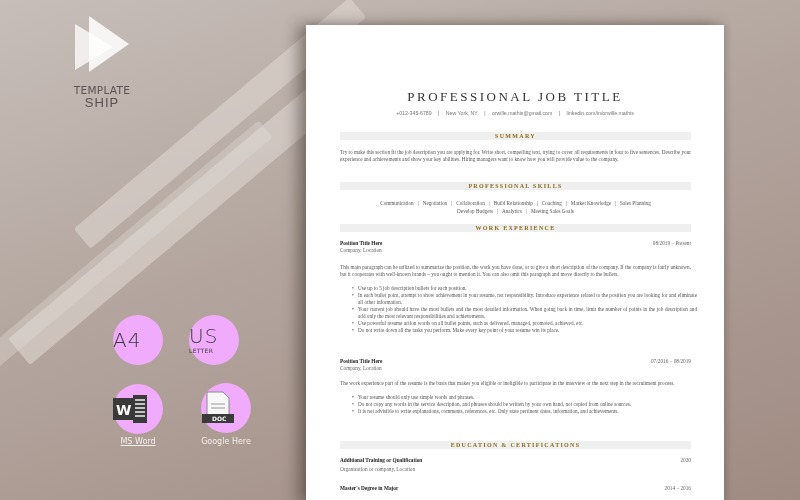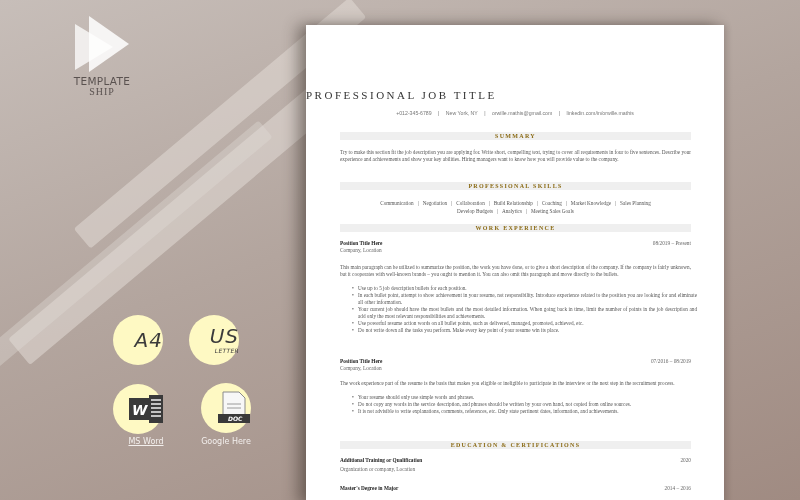--- a/index.html
+++ b/index.html
@@ -7,38 +7,38 @@
     width:800px; height:500px; overflow:hidden; position:relative;
     background: linear-gradient(160deg, #c7beb9 0%, #b3a59e 45%, #a08b82 100%);
     font-family: "Liberation Serif", serif;
   }
   .bg-stripe {
     position:absolute; background:rgba(225,218,214,0.55);
     transform-origin: center; border-radius: 3px;
   }
   .brand { position:absolute; left:62px; top:14px; width:80px; text-align:center; }
   .brand svg { display:block; margin:0 auto; }
-  .brand .t1 { font-family:"DejaVu Sans", sans-serif; font-size:10.5px; color:#5a5250; letter-spacing:0.3px; margin-top:1px; }
-  .brand .t2 { font-family:Liberation Serif, serif; font-size:10px; color:#5a5250; letter-spacing:1px; margin-top:-1px;}
+  .brand .t1 { font-family:"DejaVu Sans", sans-serif; font-size:10.5px; color:#5a5250; letter-spacing:0.3px; margin-top:10px; }
+  .brand .t2 { font-family:Liberation Sans, sans-serif; font-size:13px; color:#5a5250; letter-spacing:1px; margin-top:-1px;}
   .badge {
     position:absolute; width:50px; height:50px; border-radius:50%;
-    background:#fef9c3; display:flex; flex-direction:column; align-items:flex-end; justify-content:center;
-    color:#3b3b3b; font-family:"DejaVu Sans", sans-serif;font-style:italic;
+    background:#f0abfc; display:flex; flex-direction:column; align-items:flex-start; justify-content:center;
+    color:#3b3b3b; font-family:"DejaVu Sans", sans-serif;
   }
   .badge .big { font-size:20px; font-weight:300; line-height:20px; letter-spacing:1px;}
   .badge .small { font-size:6px; letter-spacing:0.3px; margin-top:1px;}
   .badge-label { position:absolute; font-family:"DejaVu Sans", sans-serif; font-size:8px; color:#f3efed; text-align:center; width:70px; }
 
   .page {
     position:absolute; left:306px; top:25px; width:418px; height:480px; background:#fff;
     box-shadow: -8px 0 14px rgba(40,30,25,0.45), 2px 0 6px rgba(40,30,25,0.15);
   }
   .name { position:absolute; left:0; right:0; top:36px; text-align:center; font-size:21px; letter-spacing:3px; color:#1d1d1d; }
   .name .last { color:#8a6a14; }
-  .jobtitle { position:absolute; left:0; right:0; top:64px; font-size:11px; letter-spacing:2.5px; color:#333; }
+  .jobtitle { position:absolute; left:0; right:0; top:64px; text-align:center; font-size:13px; letter-spacing:2.5px; color:#333; }
   .contact { position:absolute; left:0; right:0; top:85px; text-align:center; font-family:"Liberation Sans", sans-serif; font-size:5.2px; color:#777; }
   .contact span.sep { margin:0 5px; }
   .sec-head {
     position:absolute; left:34px; width:351px; height:8px; background:#efefef;
     text-align:center; font-size:6px; font-weight:bold; letter-spacing:1.3px; color:#8a6a14; line-height:8px;
   }
   .para { position:absolute; left:34px; width:351px; font-size:5.2px; line-height:7px; color:#555; text-align:justify; }
   .skills { position:absolute; left:34px; width:351px; text-align:center; font-size:5.2px; line-height:8px; color:#555; }
   .skills .sep { margin:0 4px; }
   .row { position:absolute; left:34px; width:351px; font-size:5.3px; }
@@ -79,21 +79,21 @@
     <rect x="20" y="0" width="14" height="28" fill="#3a3a3a"></rect>
     <g stroke="#fff" stroke-width="1.4">
       <line x1="22" y1="5" x2="32" y2="5"></line>
         <line x1="22" y1="9" x2="32" y2="9"></line>
       <line x1="22" y1="13" x2="32" y2="13"></line>
         <line x1="22" y1="17" x2="32" y2="17"></line>
       <line x1="22" y1="21" x2="32" y2="21"></line>
     </g>
   </svg>
 </div>
-<div class="badge-label" style="left:111px;top:437px;text-decoration:underline;">MS Word</div>
+<div class="badge-label" style="left:103px;top:437px;text-decoration:underline;">MS Word</div>
 <div class="badge" style="left:201px;top:383px;">
   <svg width="34" height="36" viewBox="0 0 34 36">
     <path d="M6,2 H22 L28,8 V26 H6 Z" fill="#f7f7f7" stroke="#8a8a8a" stroke-width="1"></path>
     <line x1="10" y1="14" x2="24" y2="14" stroke="#9a9a9a" stroke-width="1"></line>
     <line x1="10" y1="18" x2="24" y2="18" stroke="#9a9a9a" stroke-width="1"></line>
     <rect x="1" y="24" width="32" height="9" fill="#3a3a3a"></rect>
     <text x="11" y="31" font-family="DejaVu Sans, sans-serif" font-size="6" font-weight="bold" fill="#fff">DOC</text>
   </svg>
 </div>
 <div class="badge-label" style="left:191px;top:437px;">Google Here</div>

